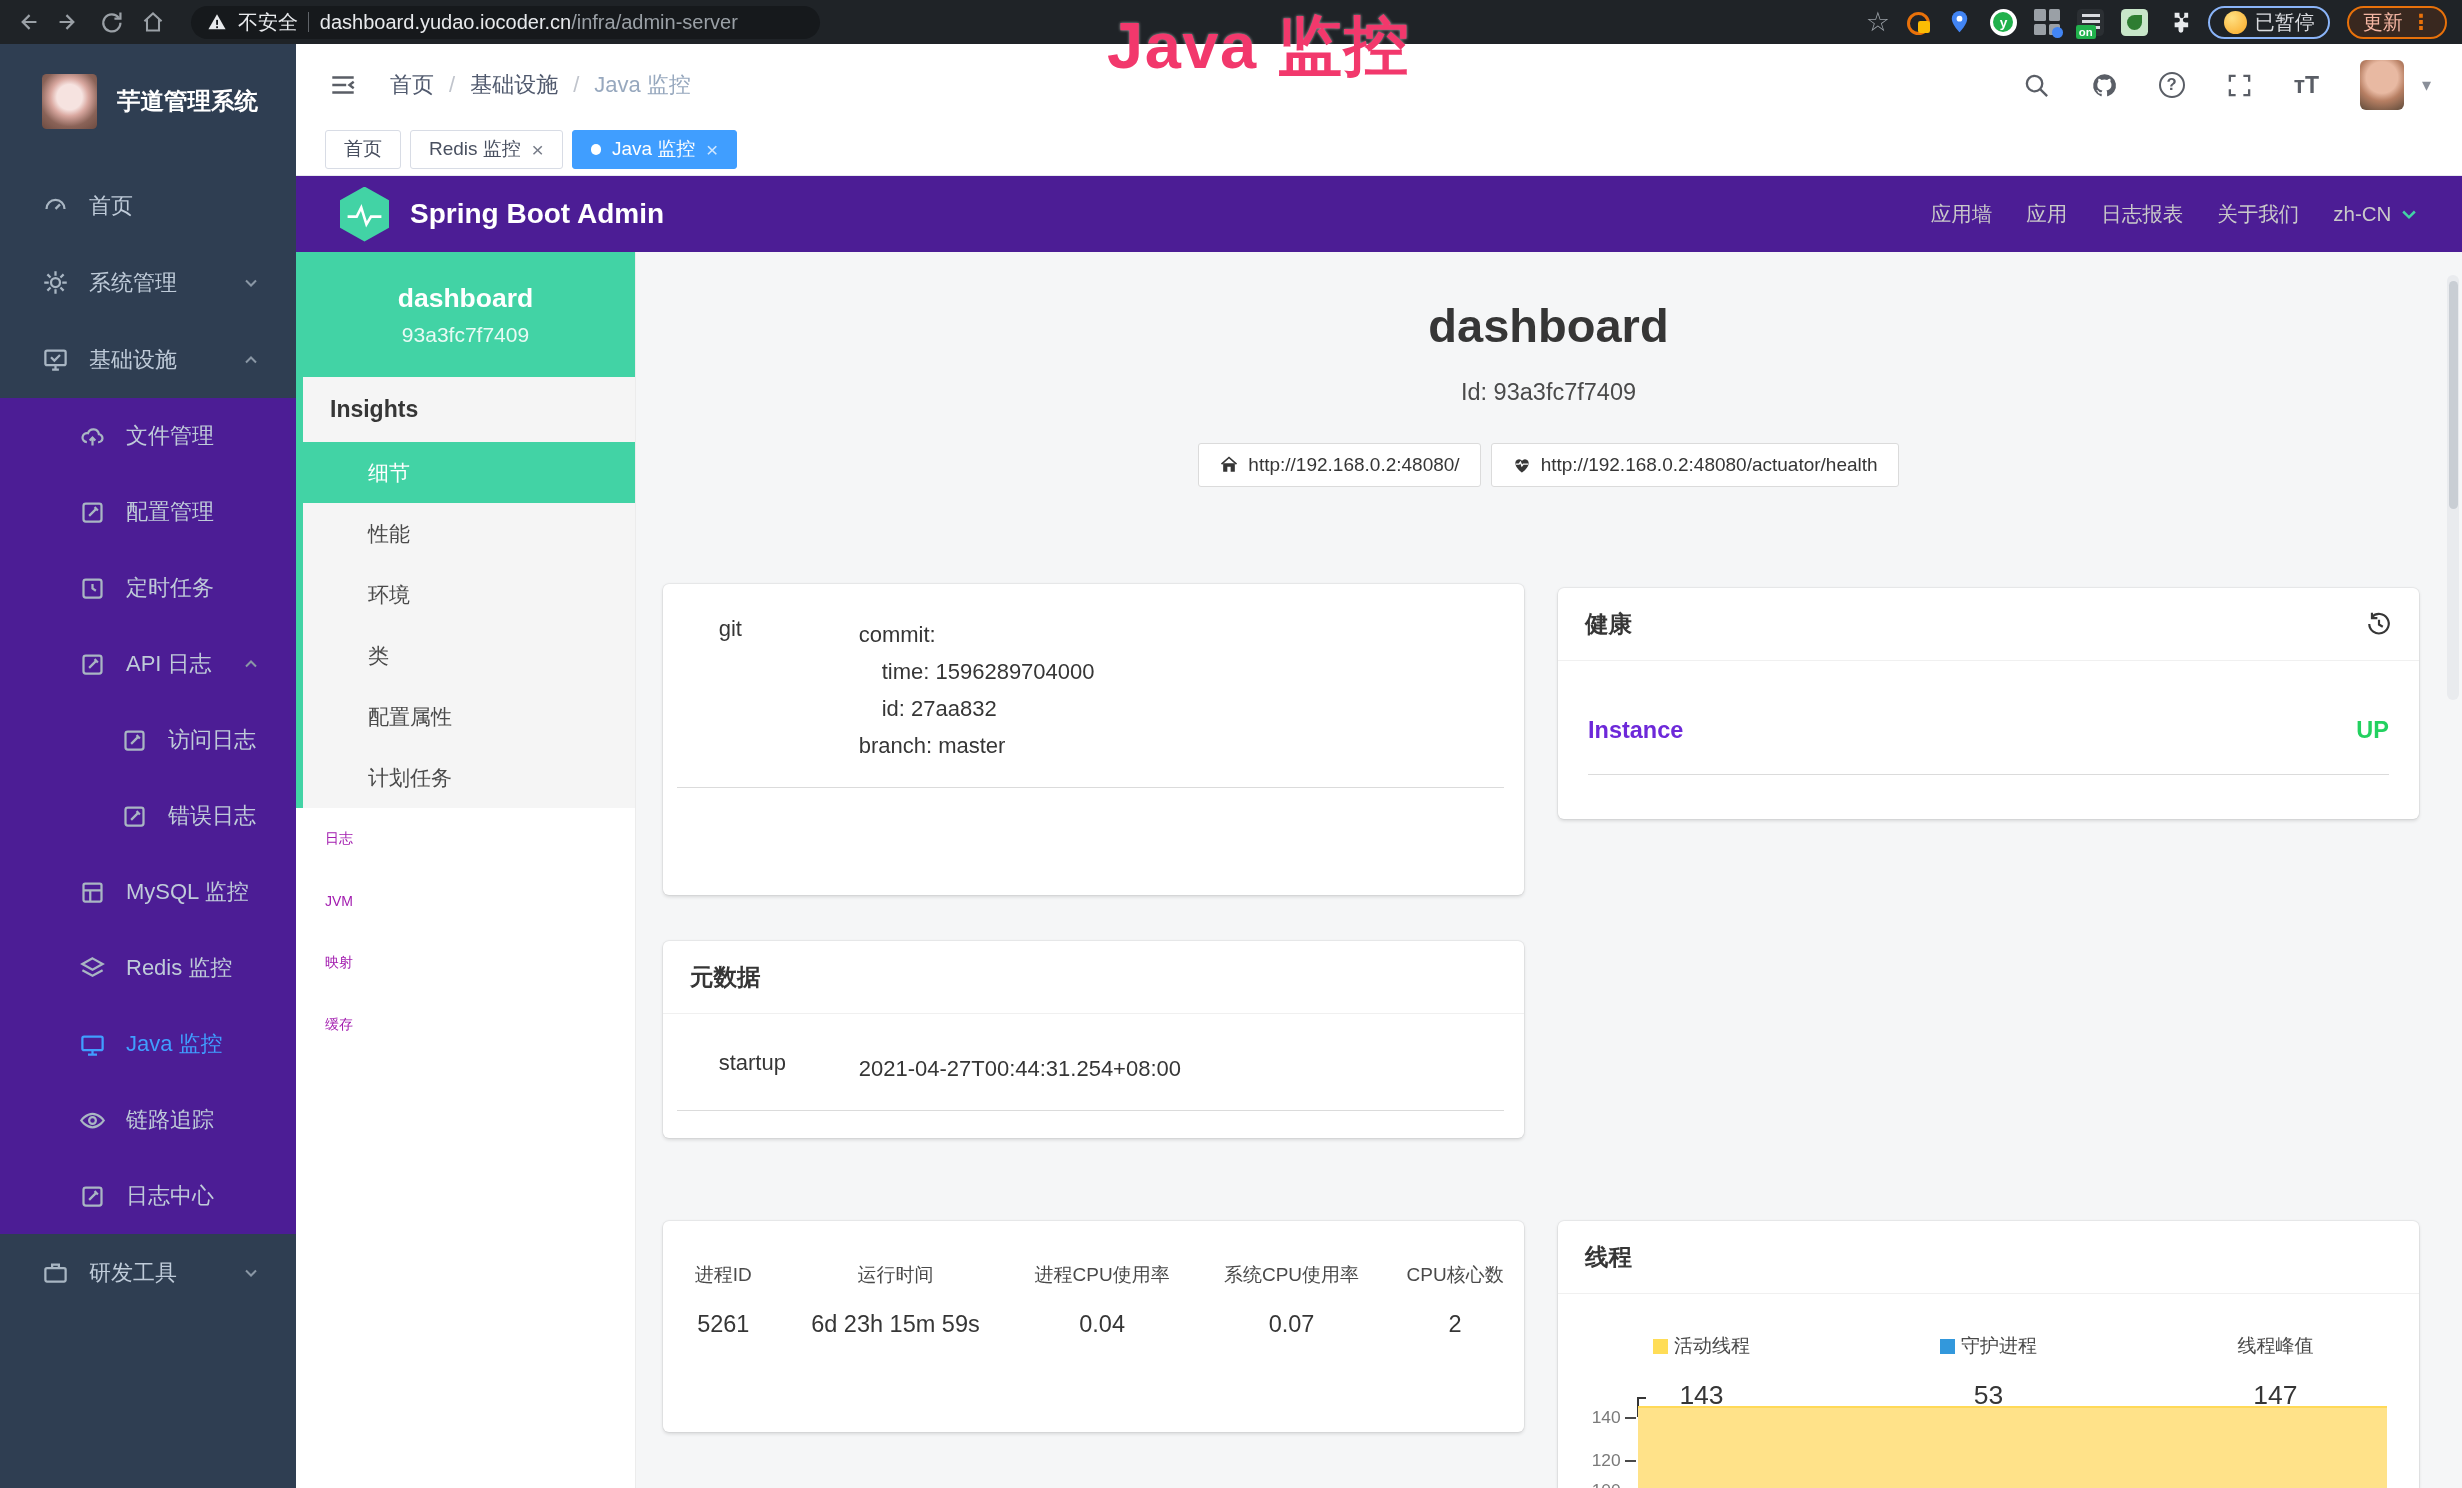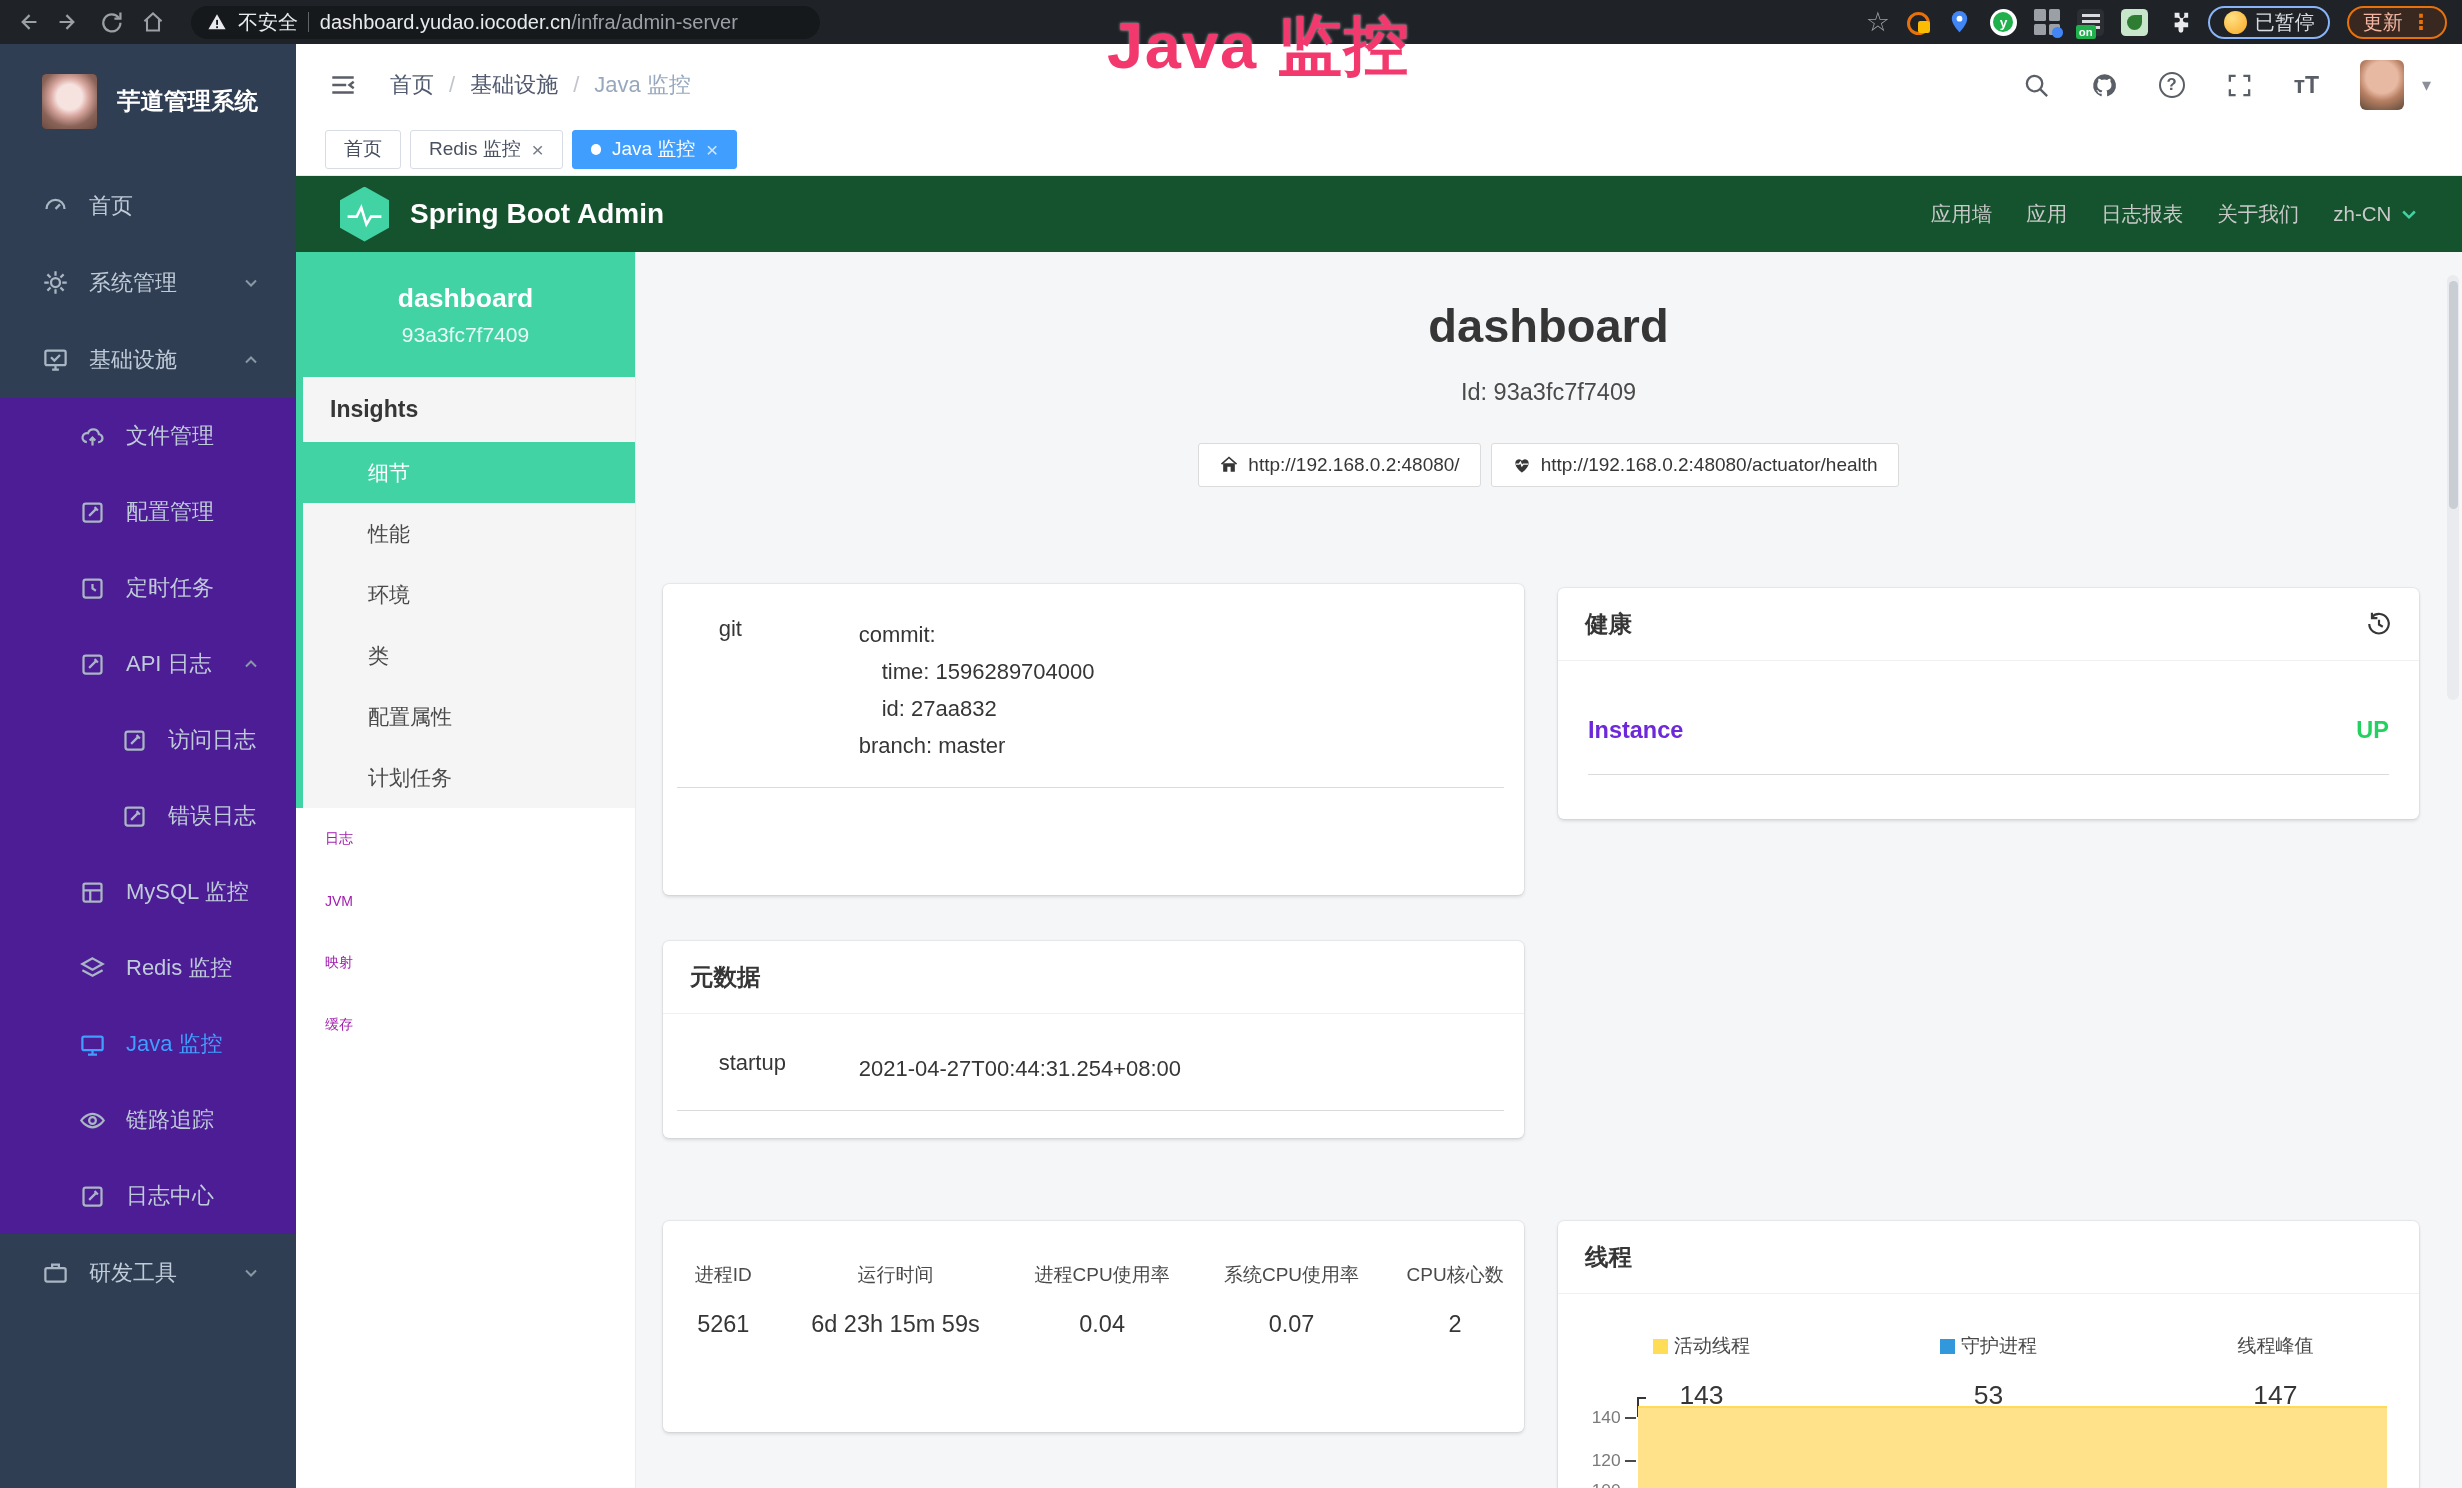--- a/index.html
+++ b/index.html
@@ -78,21 +78,21 @@
   
   .tabs { position:absolute; left:296px; top:126px; width:2167px; height:50px; background:#fff;
           display:flex; gap:9px; padding:3.8px 0 0 29px; border-bottom:0.8px solid #e8eaef; }
   .tab { height:39px; border:0.8px solid #d8dce5; border-radius:3px; background:#fff; color:#495060;
          font-size:19px; display:flex; align-items:center; gap:10.6px; padding:0 18px; cursor:pointer; }
   .tab .close { font-size:21px; line-height:1; opacity:.75; cursor:pointer; }
   .tab.active { background:#409eff; border-color:#409eff; color:#fff; }
   .tab.active .dot { width:10.6px; height:10.6px; border-radius:50%; background:#fff; }
 
   
-  .sba-header { position:absolute; left:296px; top:176px; width:2167px; height:76px; background:#14532d;
+  .sba-header { position:absolute; left:296px; top:176px; width:2167px; height:76px; background:#4c1d95;
                 display:flex; align-items:center; padding:0 44px; z-index:5; }
   .hexa { width:49px; height:55px; background:#42d3a5; clip-path:polygon(50% 0,100% 25%,100% 75%,50% 100%,0 75%,0 25%);
           display:flex; align-items:center; justify-content:center; margin-right:21px; }
   .sba-brand { color:#fff; font-size:28px; font-weight:bold; }
   .sba-nav { margin-left:auto; display:flex; align-items:center; gap:34px; }
   .sba-nav .nitem { color:#c9c9c9; font-size:20.5px; cursor:pointer; display:flex; align-items:center; gap:7.6px; }
   .gcaret { width:20px; height:20px; color:#42d3a5; }
 
   
   .sba-side { position:absolute; left:296px; top:252px; width:340px; height:1237px; background:#fff;

